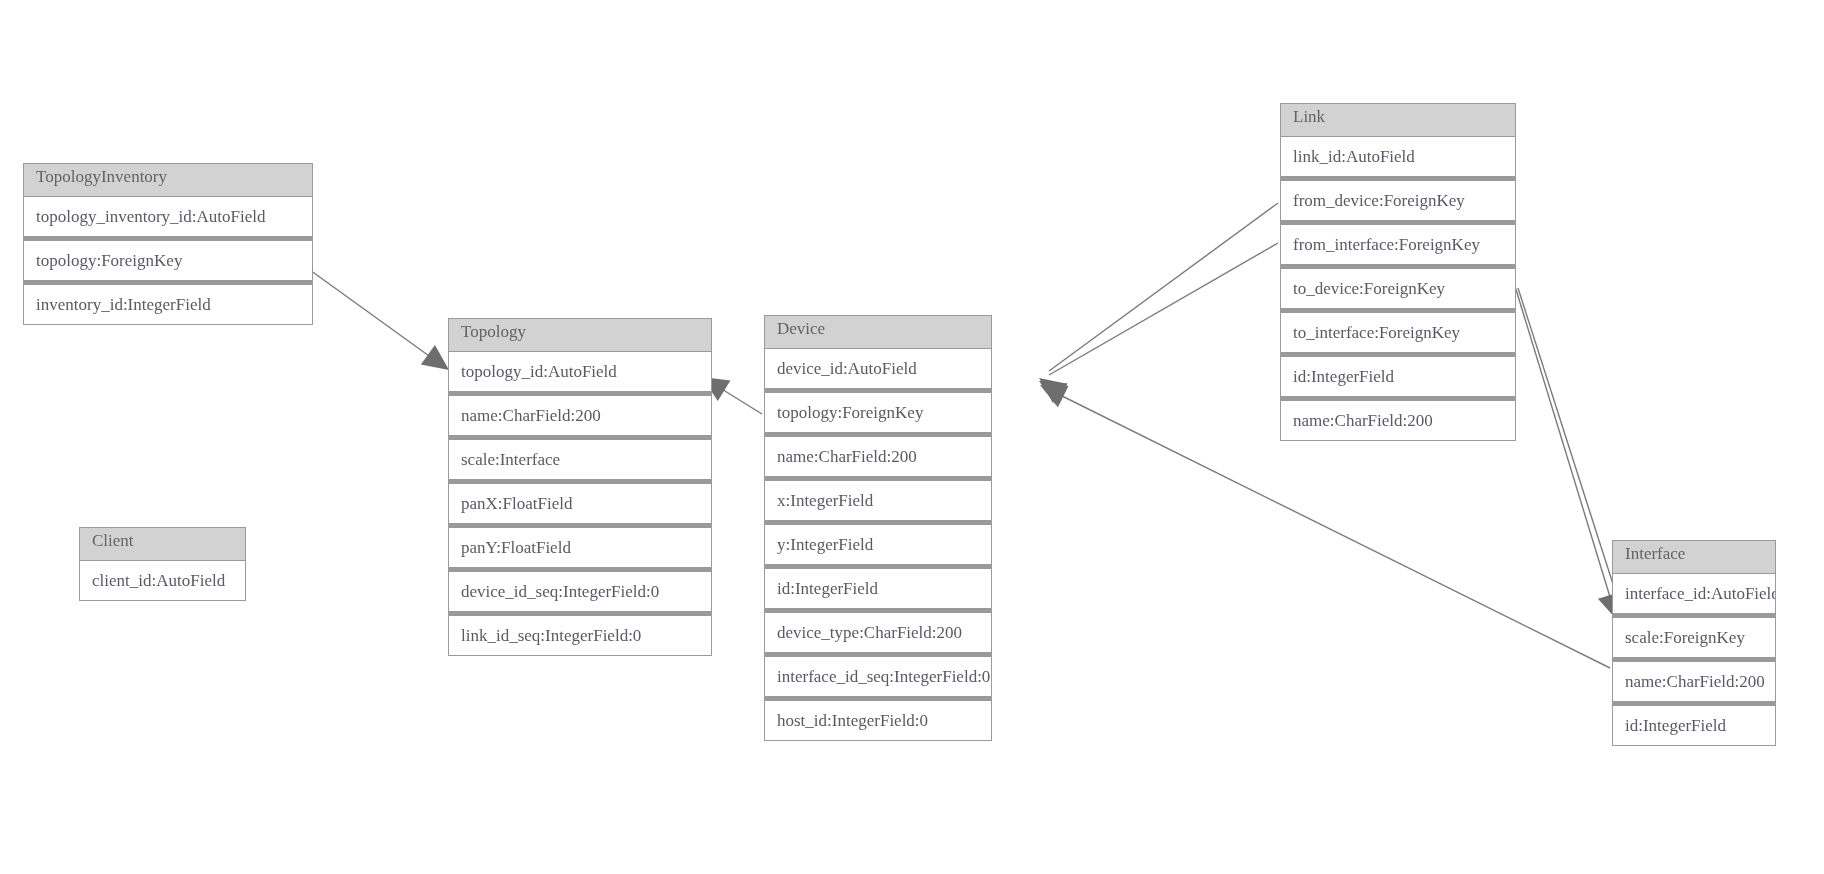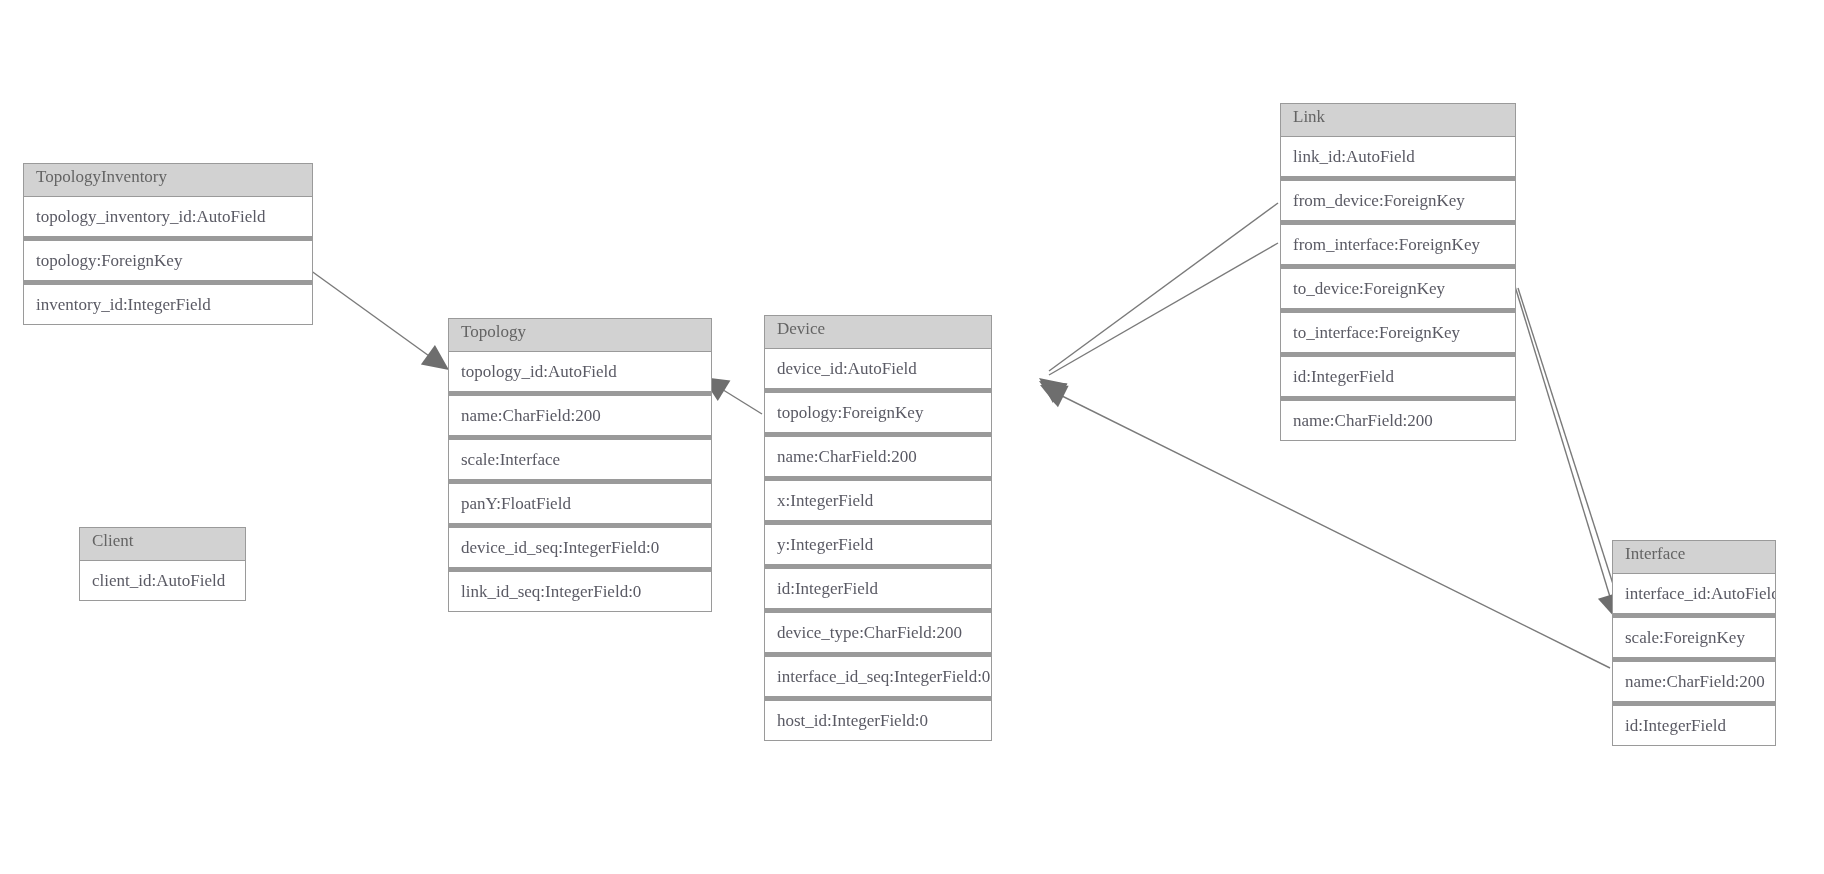--- a/index.html
+++ b/index.html
@@ -97,20 +97,21 @@
       <div class="entity-header" style="background: rgb(210, 210, 210); color: rgb(100, 100, 100); border-bottom-color: rgb(154, 154, 154);">TopologyInventory</div>
       <div class="entity-field first" style="color: rgb(90, 90, 100); border-top-color: rgb(154, 154, 154);">topology_inventory_id:AutoField</div>
       <div class="entity-field" style="color: rgb(90, 90, 100); border-top-color: rgb(154, 154, 154);">topology:ForeignKey</div>
       <div class="entity-field" style="color: rgb(90, 90, 100); border-top-color: rgb(154, 154, 154);">inventory_id:IntegerField</div>
     </div>
     <div class="entity" style="left: 448px; top: 318px; width: 264px; border-color: rgb(154, 154, 154);">
       <div class="entity-header" style="background: rgb(210, 210, 210); color: rgb(100, 100, 100); border-bottom-color: rgb(154, 154, 154);">Topology</div>
       <div class="entity-field first" style="color: rgb(90, 90, 100); border-top-color: rgb(154, 154, 154);">topology_id:AutoField</div>
       <div class="entity-field" style="color: rgb(90, 90, 100); border-top-color: rgb(154, 154, 154);">name:CharField:200</div>
       <div class="entity-field" style="color: rgb(90, 90, 100); border-top-color: rgb(154, 154, 154);">scale:Interface</div>
+      <div class="entity-field" style="color: rgb(90, 90, 100); border-top-color: rgb(154, 154, 154);">panX:FloatField</div>
       <div class="entity-field" style="color: rgb(90, 90, 100); border-top-color: rgb(154, 154, 154);">panY:FloatField</div>
       <div class="entity-field" style="color: rgb(90, 90, 100); border-top-color: rgb(154, 154, 154);">device_id_seq:IntegerField:0</div>
       <div class="entity-field" style="color: rgb(90, 90, 100); border-top-color: rgb(154, 154, 154);">link_id_seq:IntegerField:0</div>
     </div>
     <div class="entity" style="left: 79px; top: 527px; width: 167px; border-color: rgb(154, 154, 154);">
       <div class="entity-header" style="background: rgb(210, 210, 210); color: rgb(100, 100, 100); border-bottom-color: rgb(154, 154, 154);">Client</div>
       <div class="entity-field first" style="color: rgb(90, 90, 100); border-top-color: rgb(154, 154, 154);">client_id:AutoField</div>
     </div>
     <div class="entity" style="left: 764px; top: 315px; width: 228px; border-color: rgb(154, 154, 154);">
       <div class="entity-header" style="background: rgb(210, 210, 210); color: rgb(100, 100, 100); border-bottom-color: rgb(154, 154, 154);">Device</div>

